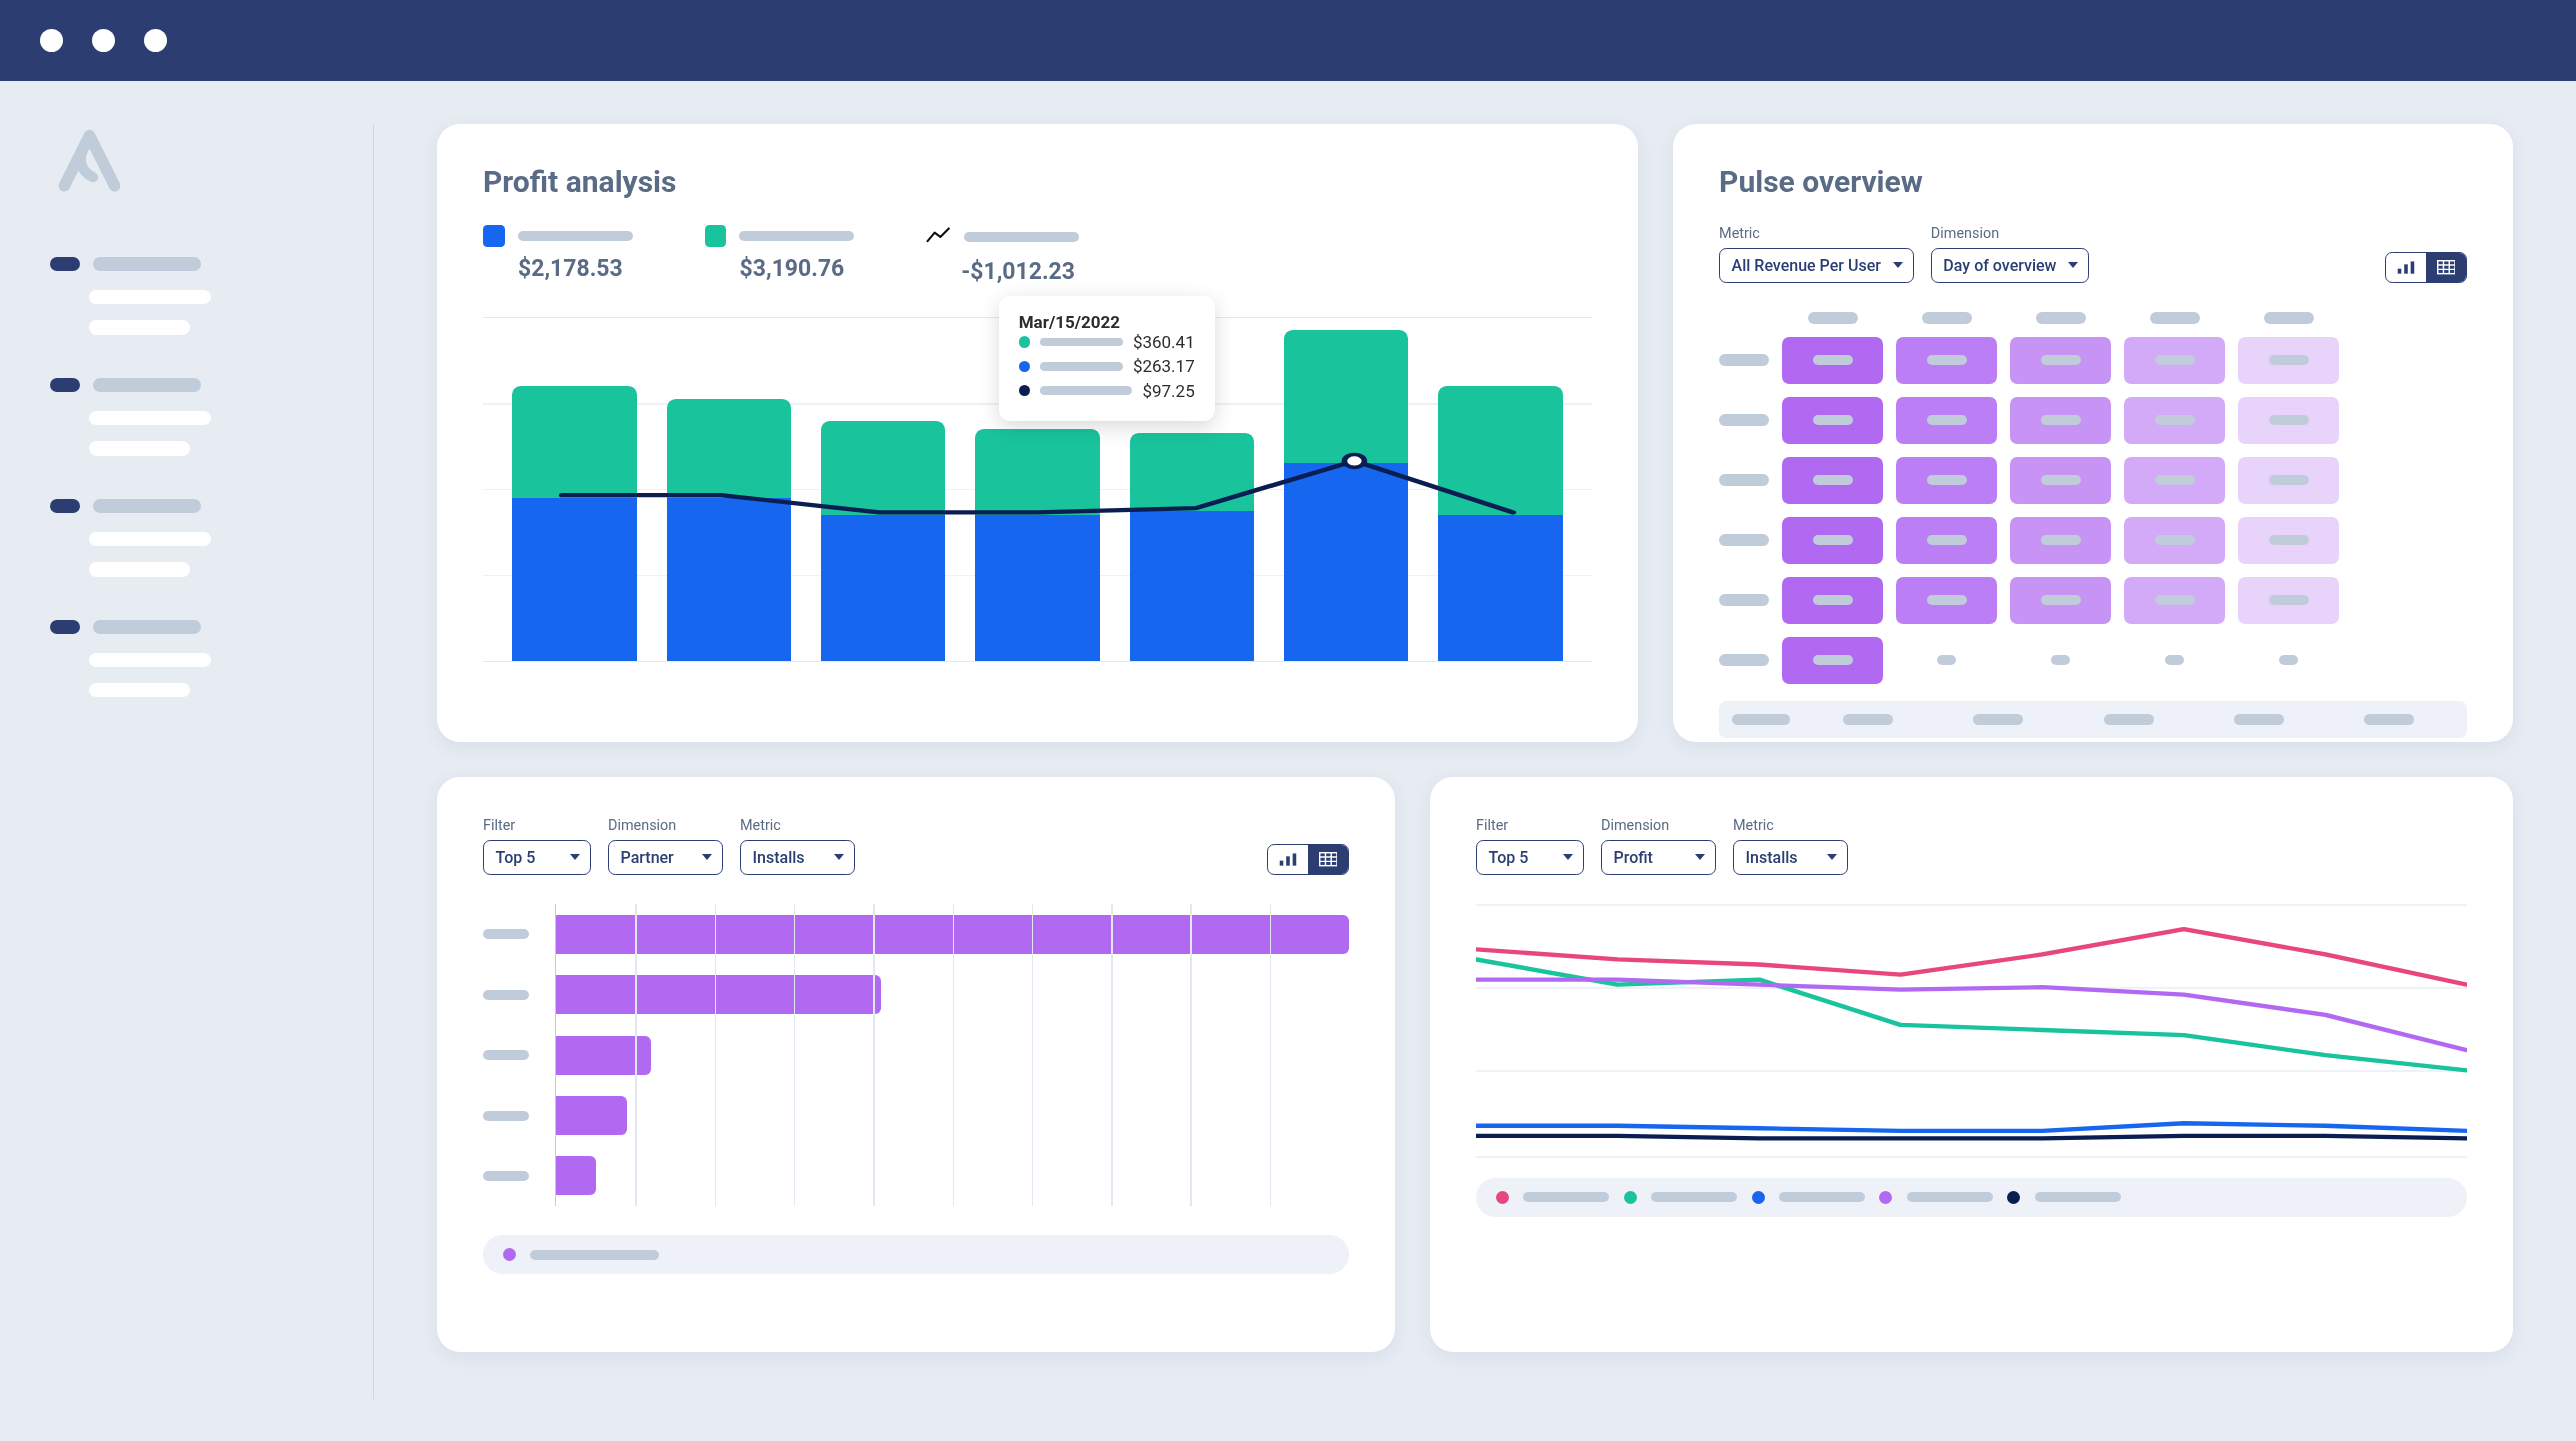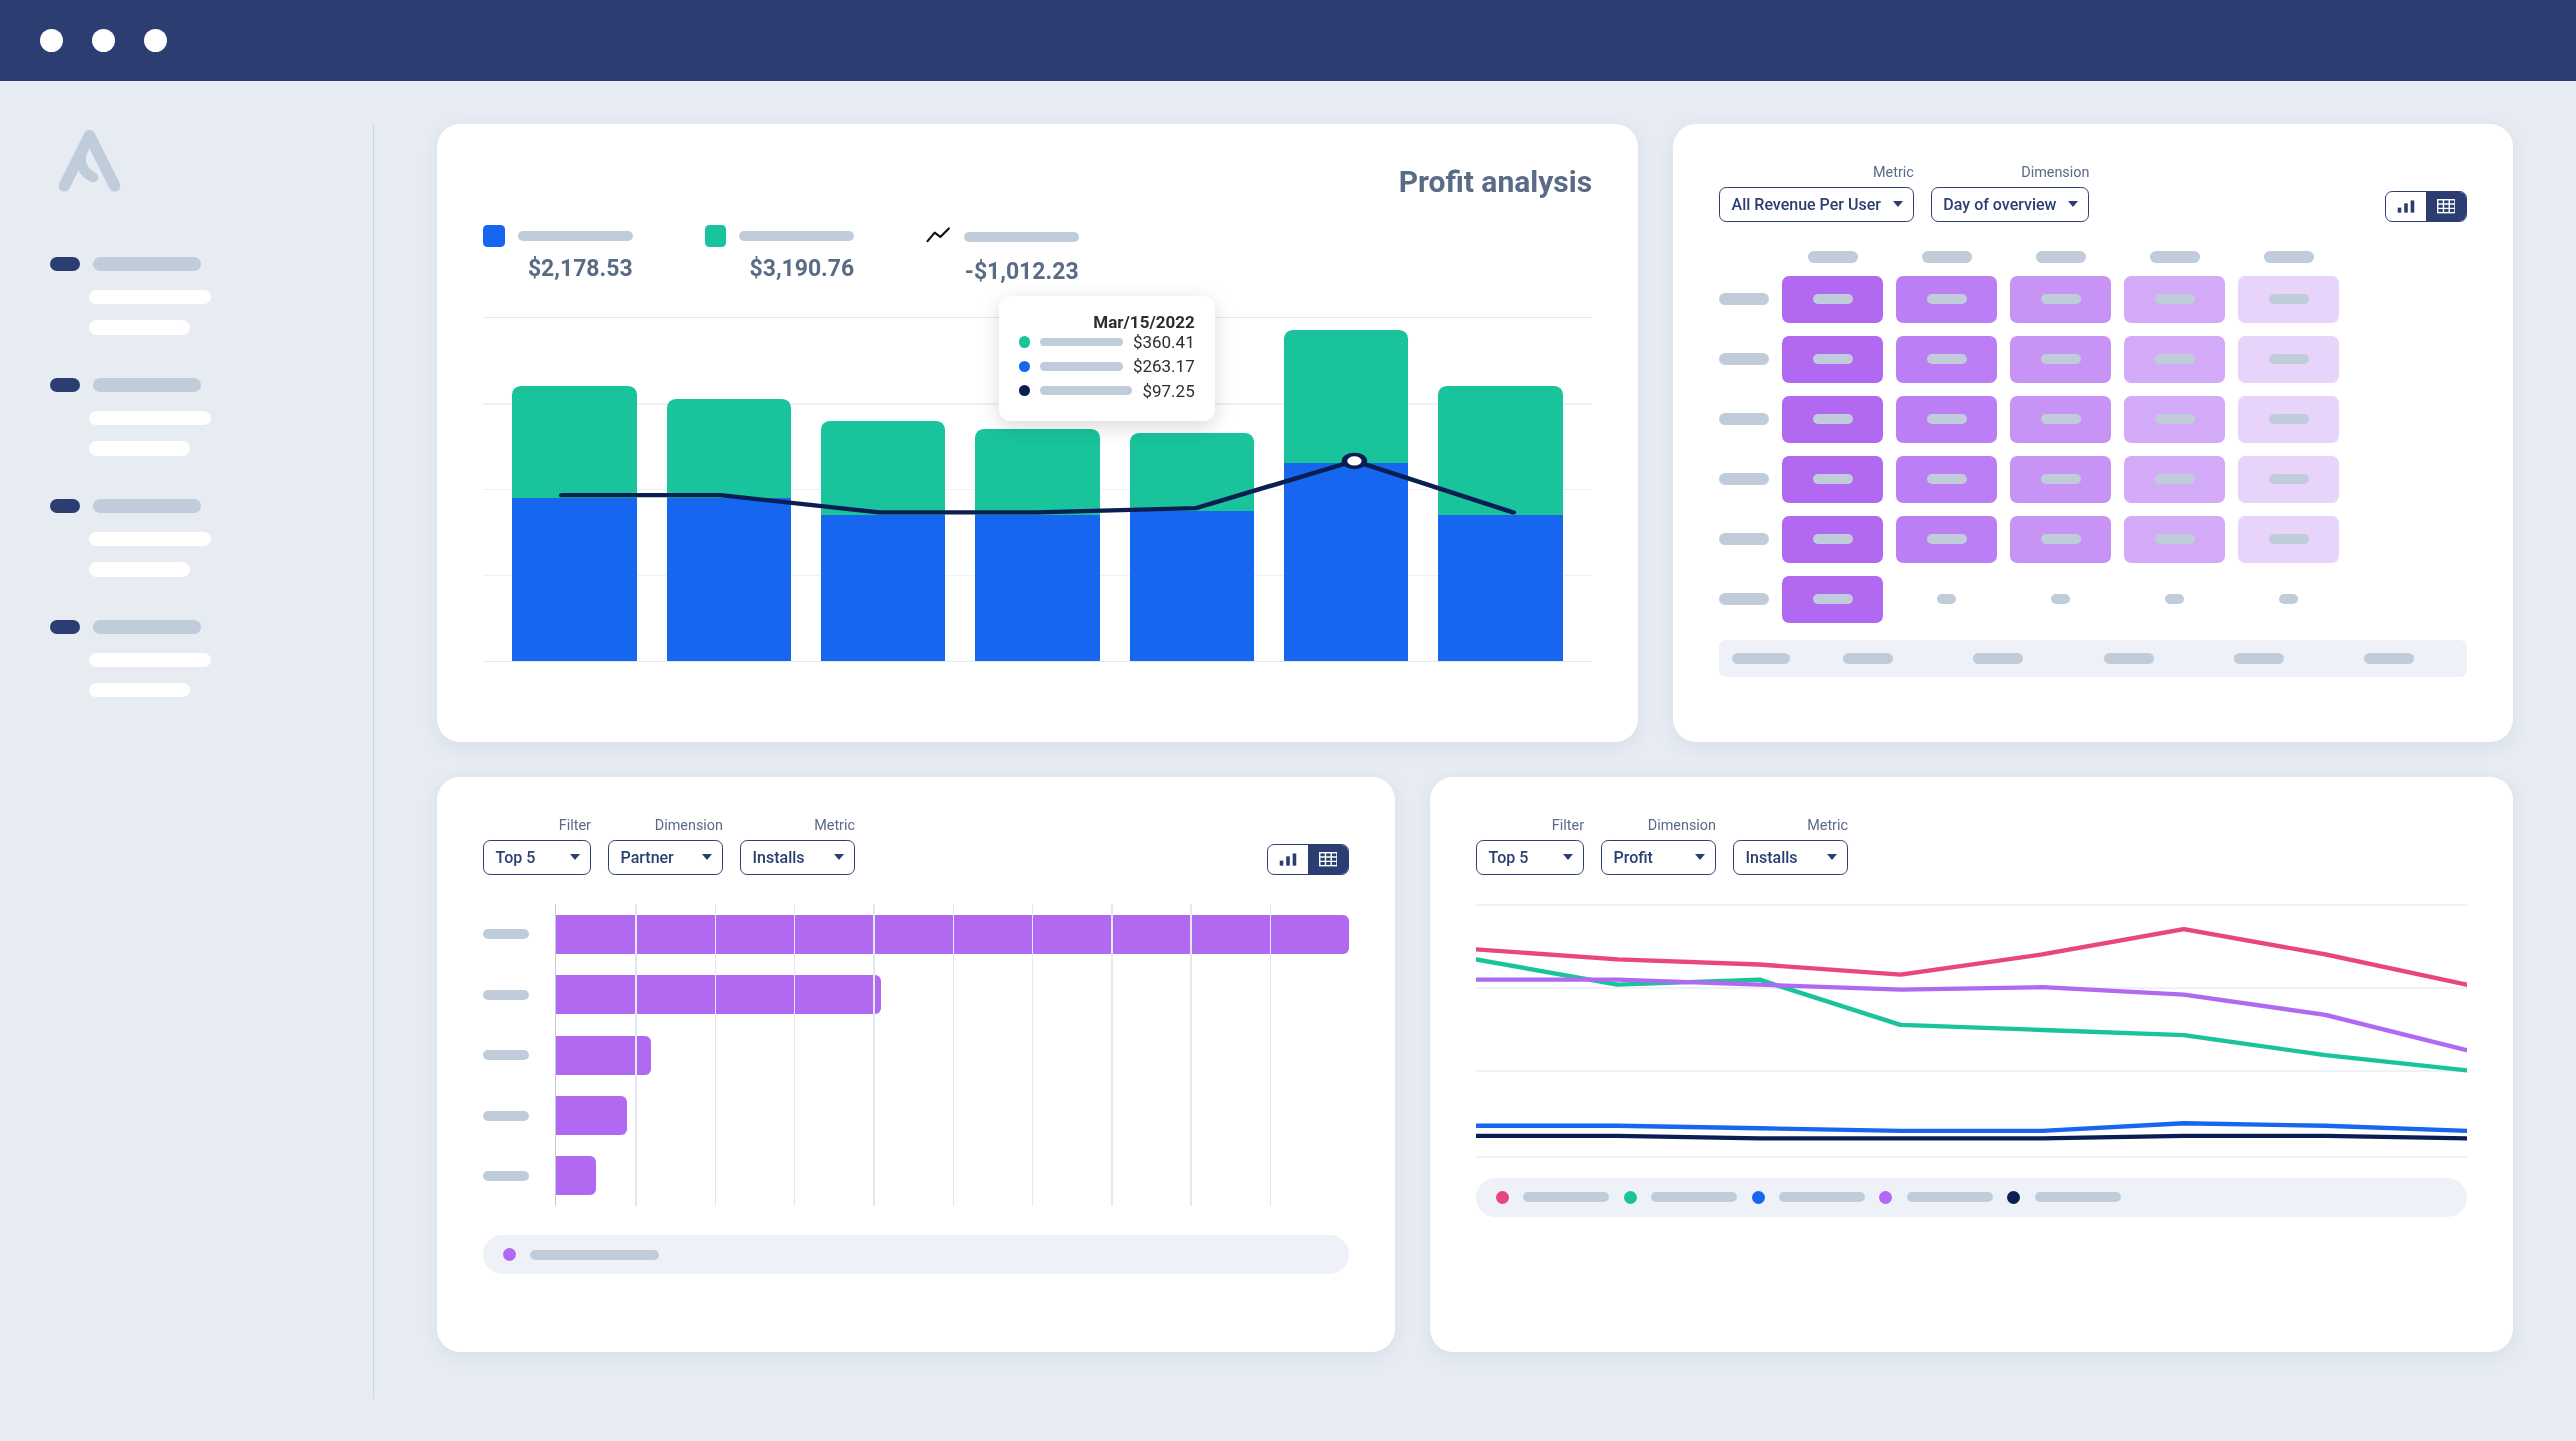--- a/index.html
+++ b/index.html
@@ -56,21 +56,20 @@
     grid-template-columns: 1.43fr 1fr;
     grid-template-rows: 618px 575px;
     gap: 35px;
   }
   .card {
     background: #fff;
     border-radius: 23px;
     box-shadow: 0 4.3px 17px rgba(44,62,113,0.08);
     padding: 40px 46px 35px 46px;
     position: relative;
-    text-align: right;
   }
   .card-title {
     font-size: 30px;
     font-weight: 700;
     color: #5a6b85;
     margin-bottom: 26px;
   }
 
   
   .legend-row { display: flex; gap: 72px; align-items: flex-start; margin-bottom: 32px; }
@@ -345,20 +344,21 @@
                 <div class="tt-dot" style="background:#0b1e52"></div>
                 <div class="tt-bar"></div>
                 <div class="tt-val">$97.25</div>
               </div>
             </div>
         </div>
       </div>
     </section>
 
     <section class="card">
+      <h2 class="card-title">Pulse overview</h2>
 
       <div class="controls-row">
         <div class="field">
           <span class="field-label">Metric</span>
           <div class="select" style="min-width:180px">All Revenue Per User</div>
         </div>
         <div class="field">
           <span class="field-label">Dimension</span>
           <div class="select">Day of overview</div>
         </div>

